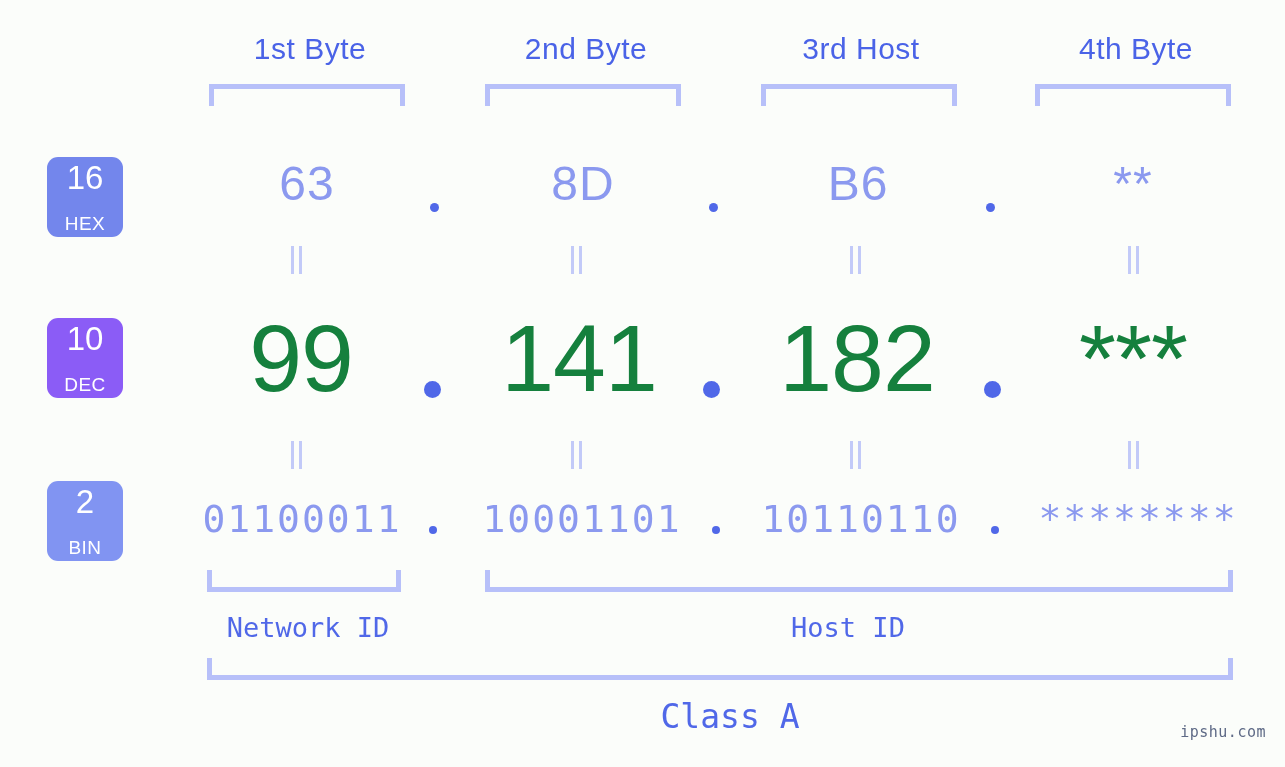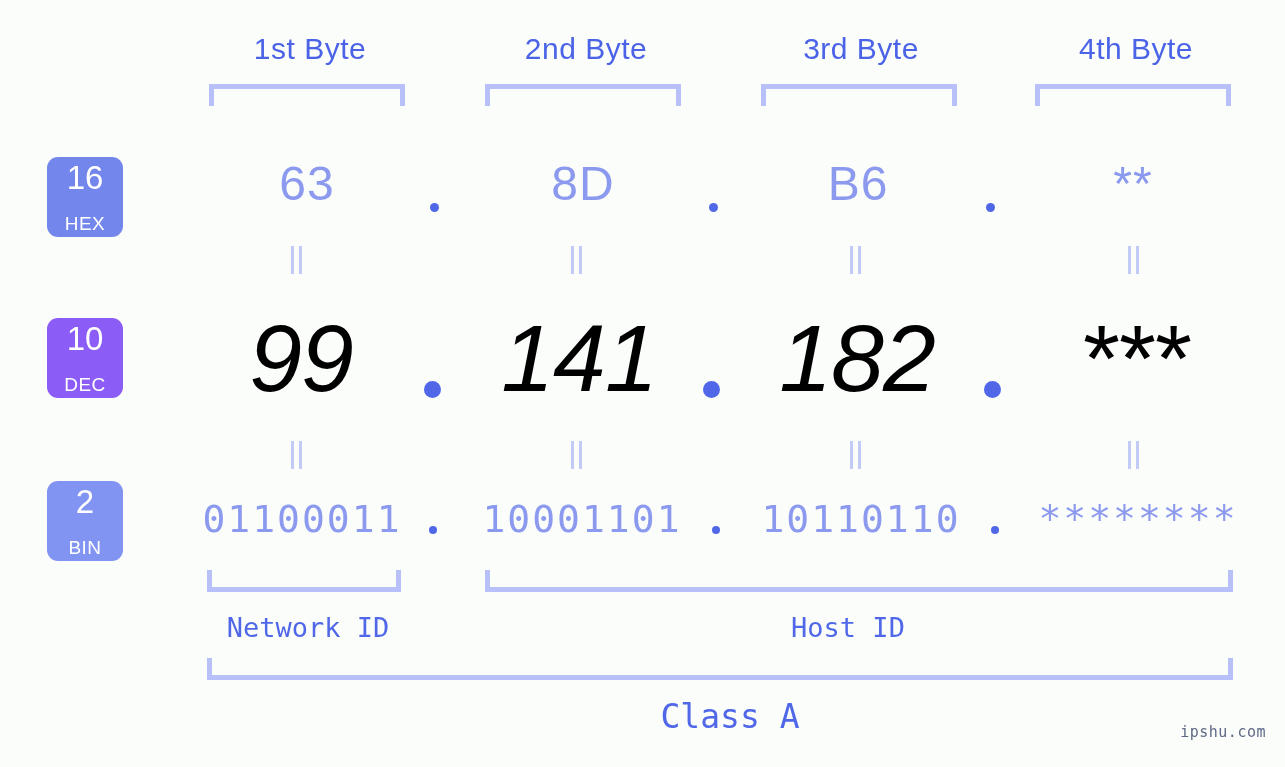--- a/index.html
+++ b/index.html
@@ -98,24 +98,23 @@
   }
 
   .hex-row .cell {
     font-size: 48px;
     color: #8b99ef;
     font-family: "Liberation Sans", sans-serif;
     letter-spacing: 1px;
   }
   .dec-row .cell {
     font-size: 95px;
-    color: #000000;
+    color: #15803d;
     font-family: "Liberation Sans", sans-serif;
     letter-spacing: -1px;
-    font-style: italic;
   }
   .bin-row .cell {
     font-size: 38px;
     color: #8b99ef;
     font-family: "DejaVu Sans Mono", monospace;
     letter-spacing: 2px;
   }
 
   
   .dot {
@@ -162,21 +161,21 @@
     letter-spacing: 0.5px;
   }
 </style>
 </head>
 <body>
 
 <div id="canvas">
 
   <div class="byte-label" style="left:190px;">1st Byte</div>
   <div class="byte-label" style="left:466px;">2nd Byte</div>
-  <div class="byte-label" style="left:741px;">3rd Byte</div>
+  <div class="byte-label" style="left:741px;">3rd Host</div>
   <div class="byte-label" style="left:1016px;">4th Byte</div>
 
   <div class="bracket-top" style="left:209px;  width:196px;"></div>
   <div class="bracket-top" style="left:485px;  width:196px;"></div>
   <div class="bracket-top" style="left:761px;  width:196px;"></div>
   <div class="bracket-top" style="left:1035px; width:196px;"></div>
 
   <div class="badge" style="top:157px; background:#7386ec;">
     <span class="num">16</span>
     <span class="nm">HEX</span>

